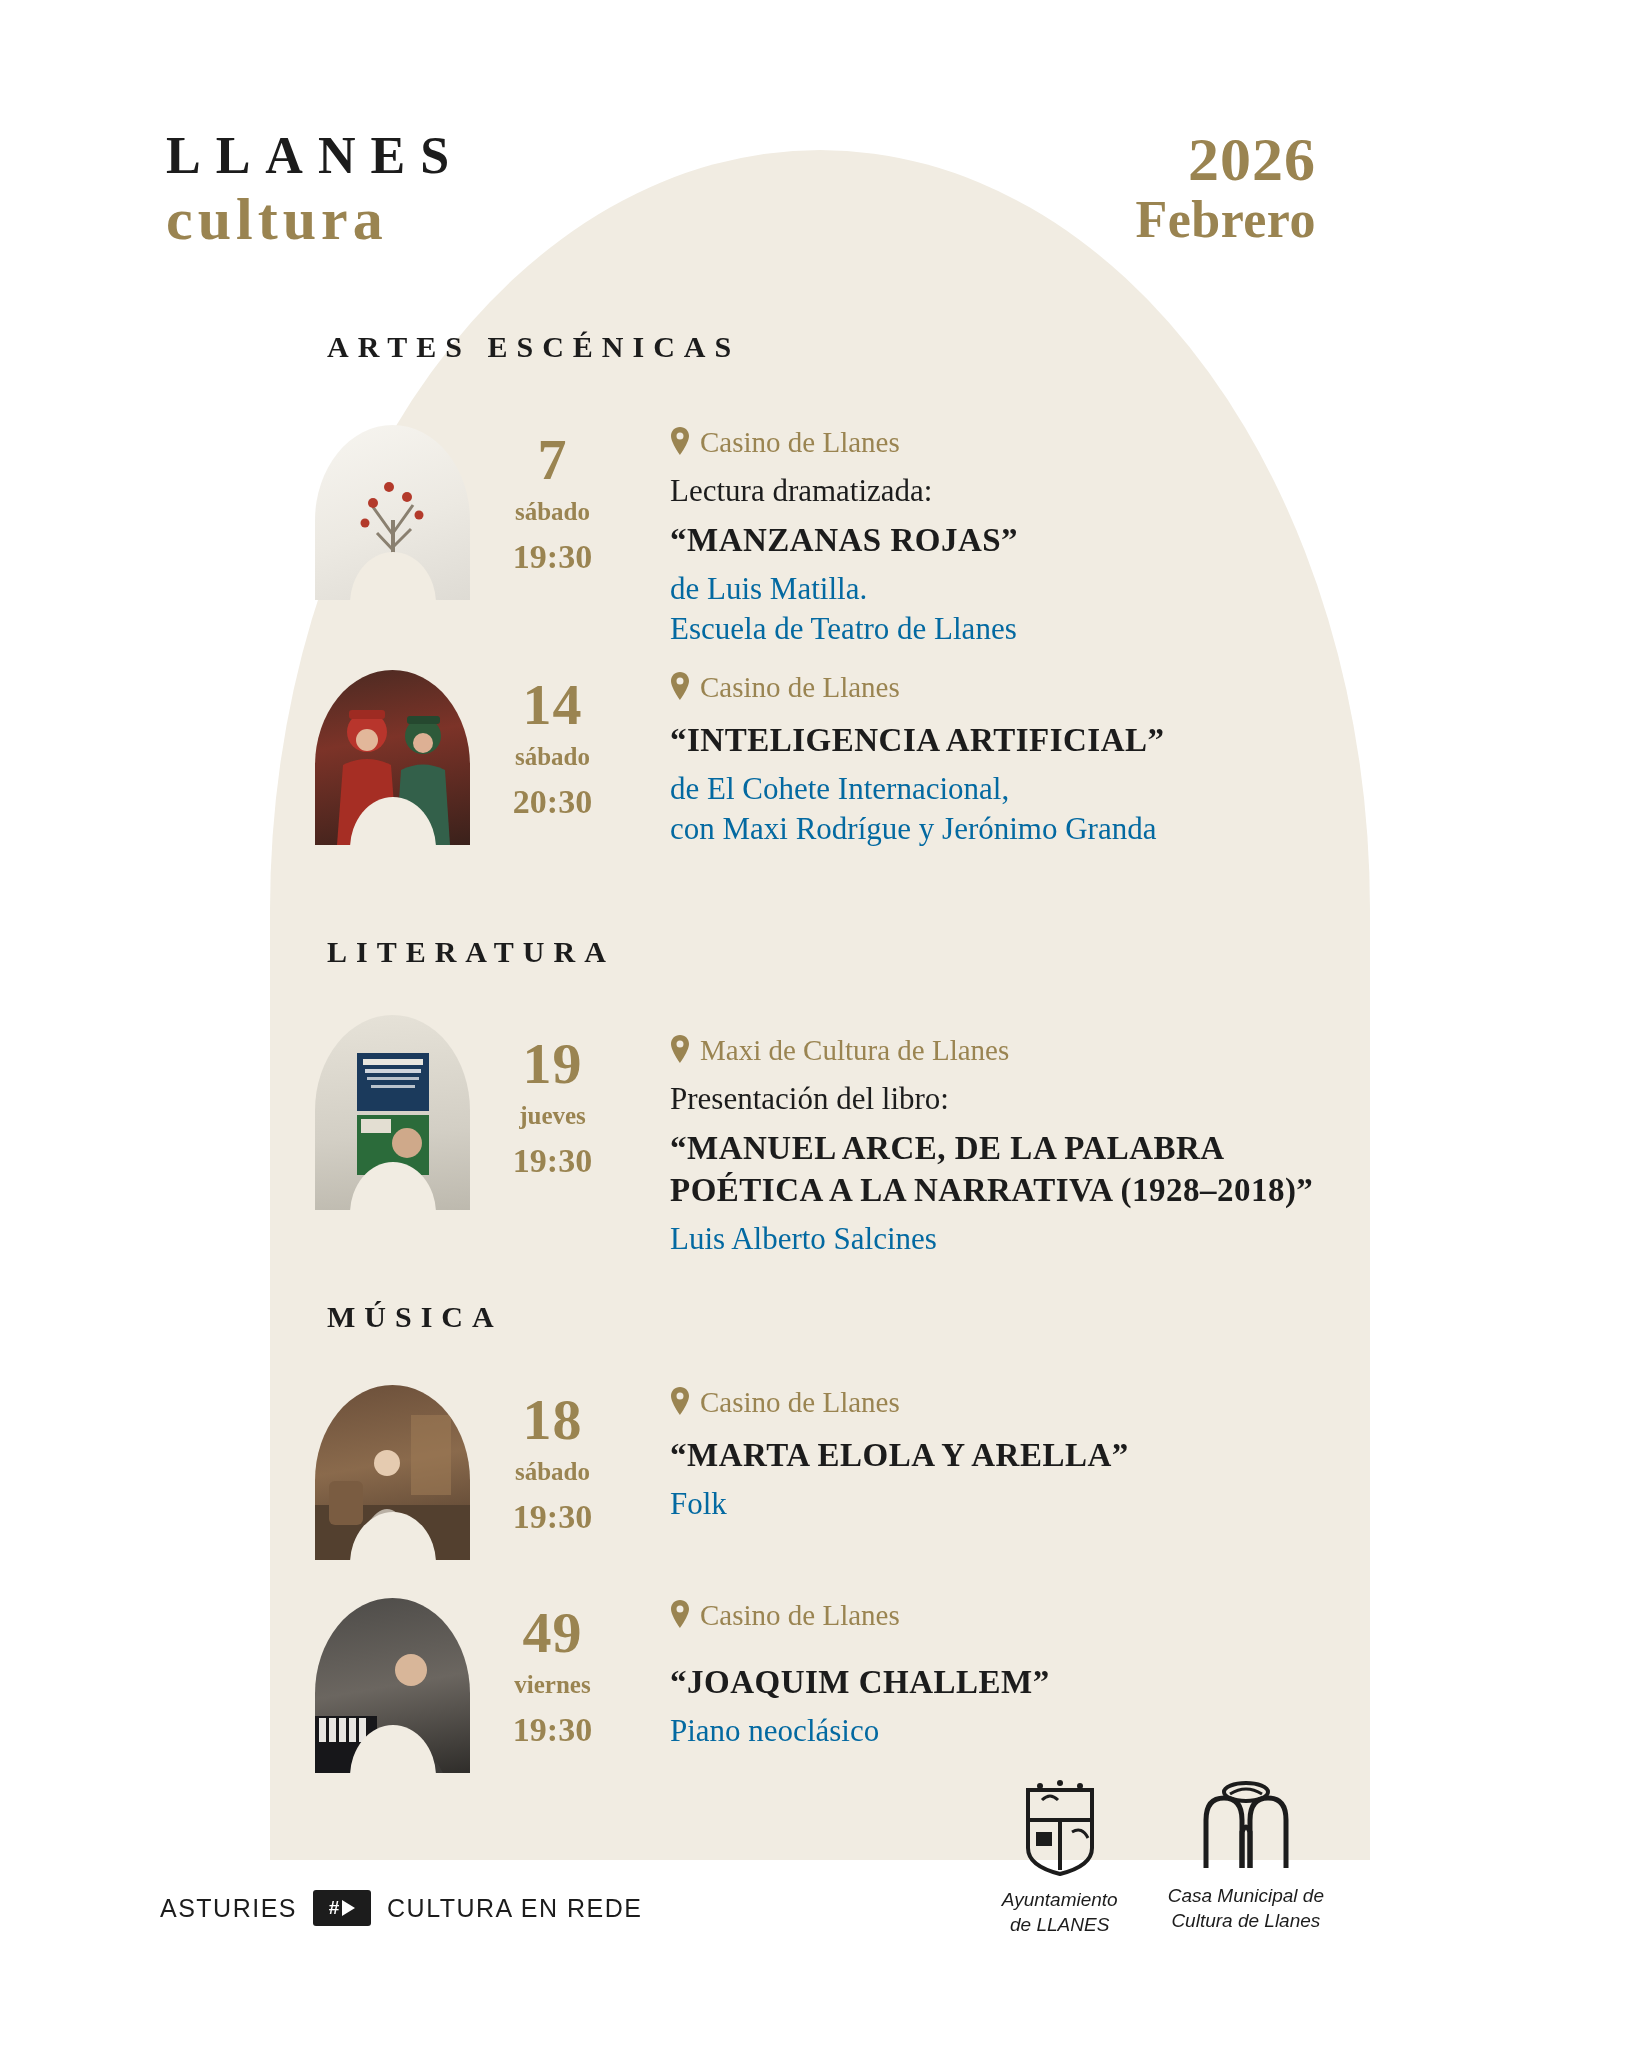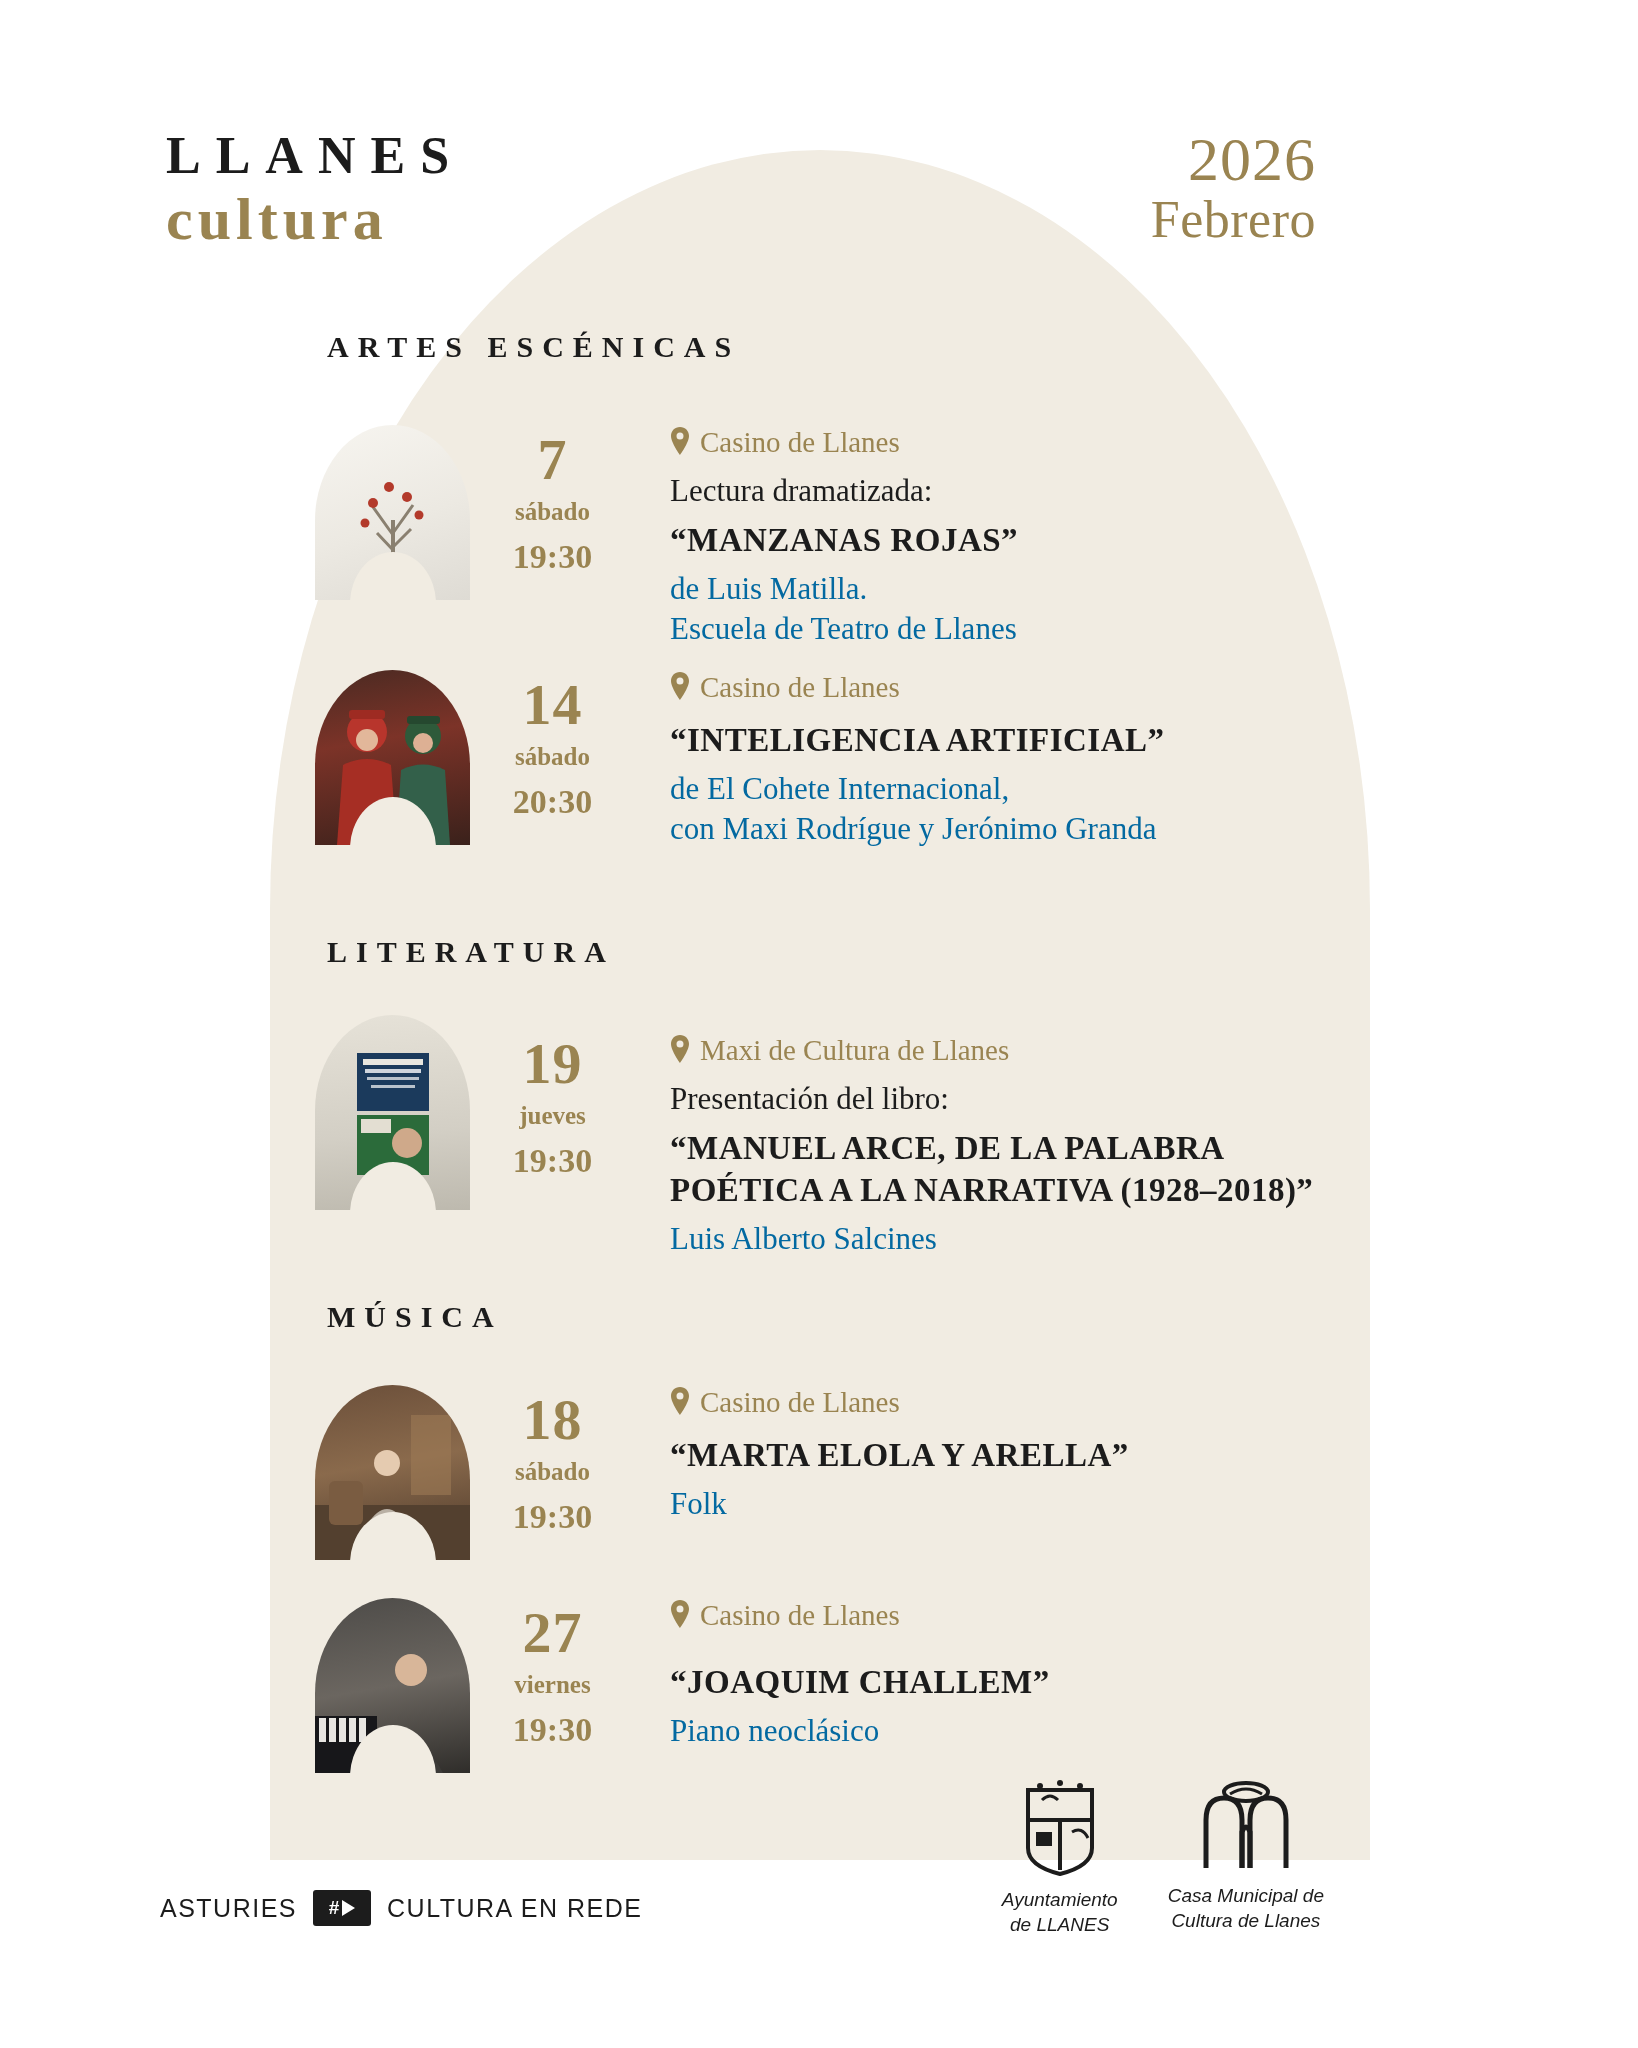--- a/index.html
+++ b/index.html
@@ -59,21 +59,21 @@
     margin-top: 6px;
   }
 
   .date-block {
     position: absolute;
     right: 158px;
     top: 128px;
     text-align: right;
     color: #9a8451;
     font-family: "Liberation Serif", serif;
-    font-weight: normal;
+    font-weight: bold;
   }
   .date-year {
     font-size: 62px;
     line-height: 1;
     letter-spacing: 1px;
   }
   .date-month {
     font-size: 52px;
     line-height: 1.15;
     letter-spacing: 0.5px;
@@ -437,21 +437,21 @@
             <rect x="34" y="120" width="7" height="24" fill="#e8e6e2"></rect>
             <rect x="44" y="120" width="7" height="24" fill="#e8e6e2"></rect>
           </g>
           <circle cx="96" cy="72" r="16" fill="#d8b699"></circle>
           <path d="M68 175 q28 -62 60 0z" fill="#3c3a38"></path>
         </svg>
         <div class="notch"></div>
       </div>
     </div>
     <div class="daycol">
-      <div class="day-num">27</div>
+      <div class="day-num">49</div>
       <div class="day-name">viernes</div>
       <div class="day-time">19:30</div>
     </div>
     <div class="details">
       <div class="venue">
         <span class="pin">
           <svg viewBox="0 0 20 28" width="20" height="28">
               <path d="M10 0C4.8 0 1 3.9 1 9c0 6.6 9 19 9 19s9-12.4 9-19c0-5.1-3.8-9-9-9zm0 12.4A3.5 3.5 0 1 1 10 5.4a3.5 3.5 0 0 1 0 7z" fill="#9a8451"></path>
             </svg>
         </span>

